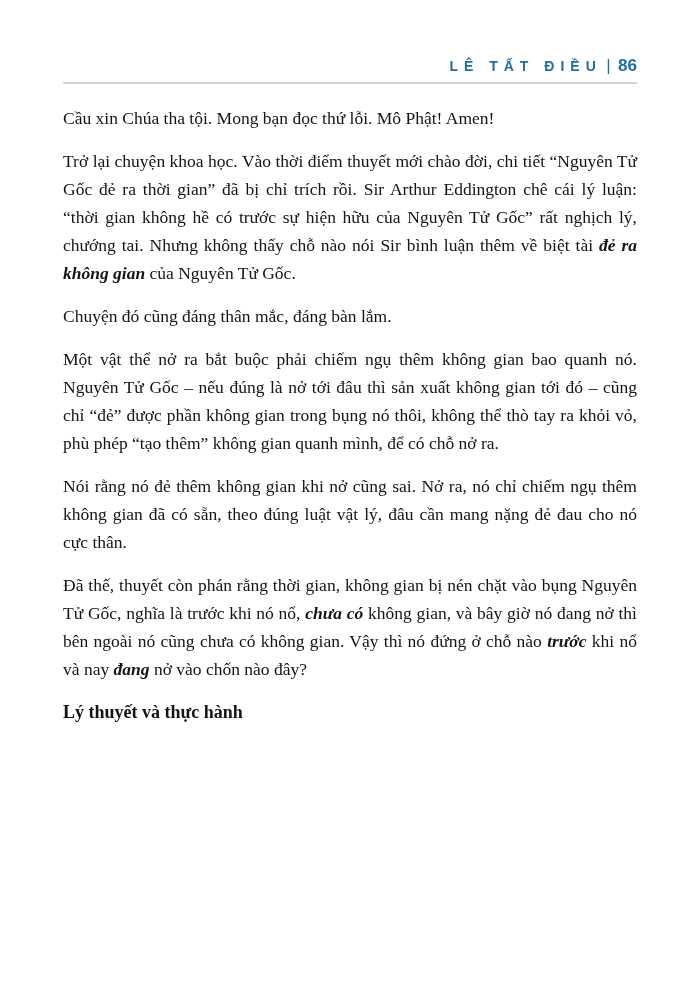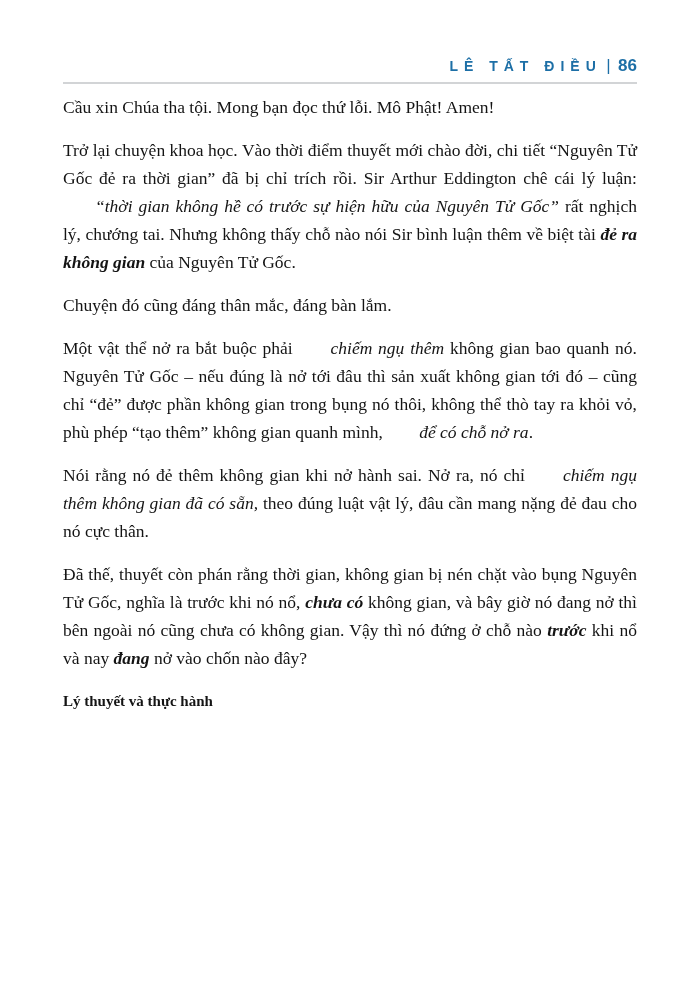--- a/index.html
+++ b/index.html
@@ -40,49 +40,49 @@
     font-weight:700;
     font-size:17px;
     letter-spacing:0;
   }
   .header-rule{
     height:0;
     border-bottom:2px solid var(--rule);
     margin-top:6px;
   }
   .content{
-    padding-top:9px;
+    padding-top:20px;
     font-size:17.5px;
     line-height:28px;
     text-align:justify;
   }
   .para{margin:0 0 15px 0;}
   .heading{
-    font-size:15px;
+    font-size:18px;
     line-height:28px;
     font-weight:700;
     margin:5px 0 17px 0;
     text-align:left;
   }
-  .run-i{font-style:italic;margin-left:32px;}
+  .run-i{}
   .run-b{font-weight:700;}
   .run-bi{font-style:italic;font-weight:700;}
 </style>
 </head>
 <body>
 
 <div class="page">
   <header class="header">
     <span class="header-author">LÊ TẤT ĐIỀU</span>
     <span class="header-sep">|</span>
     <span class="header-num">86</span>
     <div class="header-rule"></div>
   </header>
   <main class="content">
       <p class="para"><span>Cầu xin Chúa tha tội. Mong bạn đọc thứ lỗi. Mô Phật! Amen!</span></p>
       <p class="para"><span>Trở lại chuyện khoa học. Vào thời điểm thuyết mới chào đời, chi tiết “Nguyên Tử Gốc đẻ ra thời gian” đã bị chỉ trích rồi. Sir Arthur Eddington chê cái lý luận: </span><span class="run-i">“thời gian không hề có trước sự hiện hữu của Nguyên Tử Gốc”</span><span> rất nghịch lý, chướng tai. Nhưng không thấy chỗ nào nói Sir bình luận thêm về biệt tài </span><span class="run-bi">đẻ ra không gian</span><span> của Nguyên Tử Gốc.</span></p>
       <p class="para"><span>Chuyện đó cũng đáng thân mắc, đáng bàn lắm.</span></p>
       <p class="para"><span>Một vật thể nở ra bắt buộc phải </span><span class="run-i">chiếm ngụ thêm</span><span> không gian bao quanh nó. Nguyên Tử Gốc – nếu đúng là nở tới đâu thì sản xuất không gian tới đó – cũng chỉ “đẻ” được phần không gian trong bụng nó thôi, không thể thò tay ra khỏi vỏ, phù phép “tạo thêm” không gian quanh mình, </span><span class="run-i">để có chỗ nở ra</span><span>.</span></p>
-      <p class="para"><span>Nói rằng nó đẻ thêm không gian khi nở hành sai. Nở ra, nó chỉ </span><span class="run-i">chiếm ngụ thêm không gian đã có sẵn,</span><span> theo đúng luật vật lý, đâu cần mang nặng đẻ đau cho nó cực thân.</span></p>
+      <p class="para"><span>Nói rằng nó đẻ thêm không gian khi nở cũng sai. Nở ra, nó chỉ </span><span class="run-i">chiếm ngụ thêm không gian đã có sẵn,</span><span> theo đúng luật vật lý, đâu cần mang nặng đẻ đau cho nó cực thân.</span></p>
       <p class="para"><span>Đã thế, thuyết còn phán rằng thời gian, không gian bị nén chặt vào bụng Nguyên Tử Gốc, nghĩa là trước khi nó nổ, </span><span class="run-bi">chưa có</span><span> không gian, và bây giờ nó đang nở thì bên ngoài nó cũng chưa có không gian. Vậy thì nó đứng ở chỗ nào </span><span class="run-bi">trước</span><span> khi nổ và nay </span><span class="run-bi">đang</span><span> nở vào chốn nào đây?</span></p>
       <h2 class="heading"><span class="run-b">Lý thuyết và thực hành</span></h2>
     </main>
 </div>
 
 </body></html>

